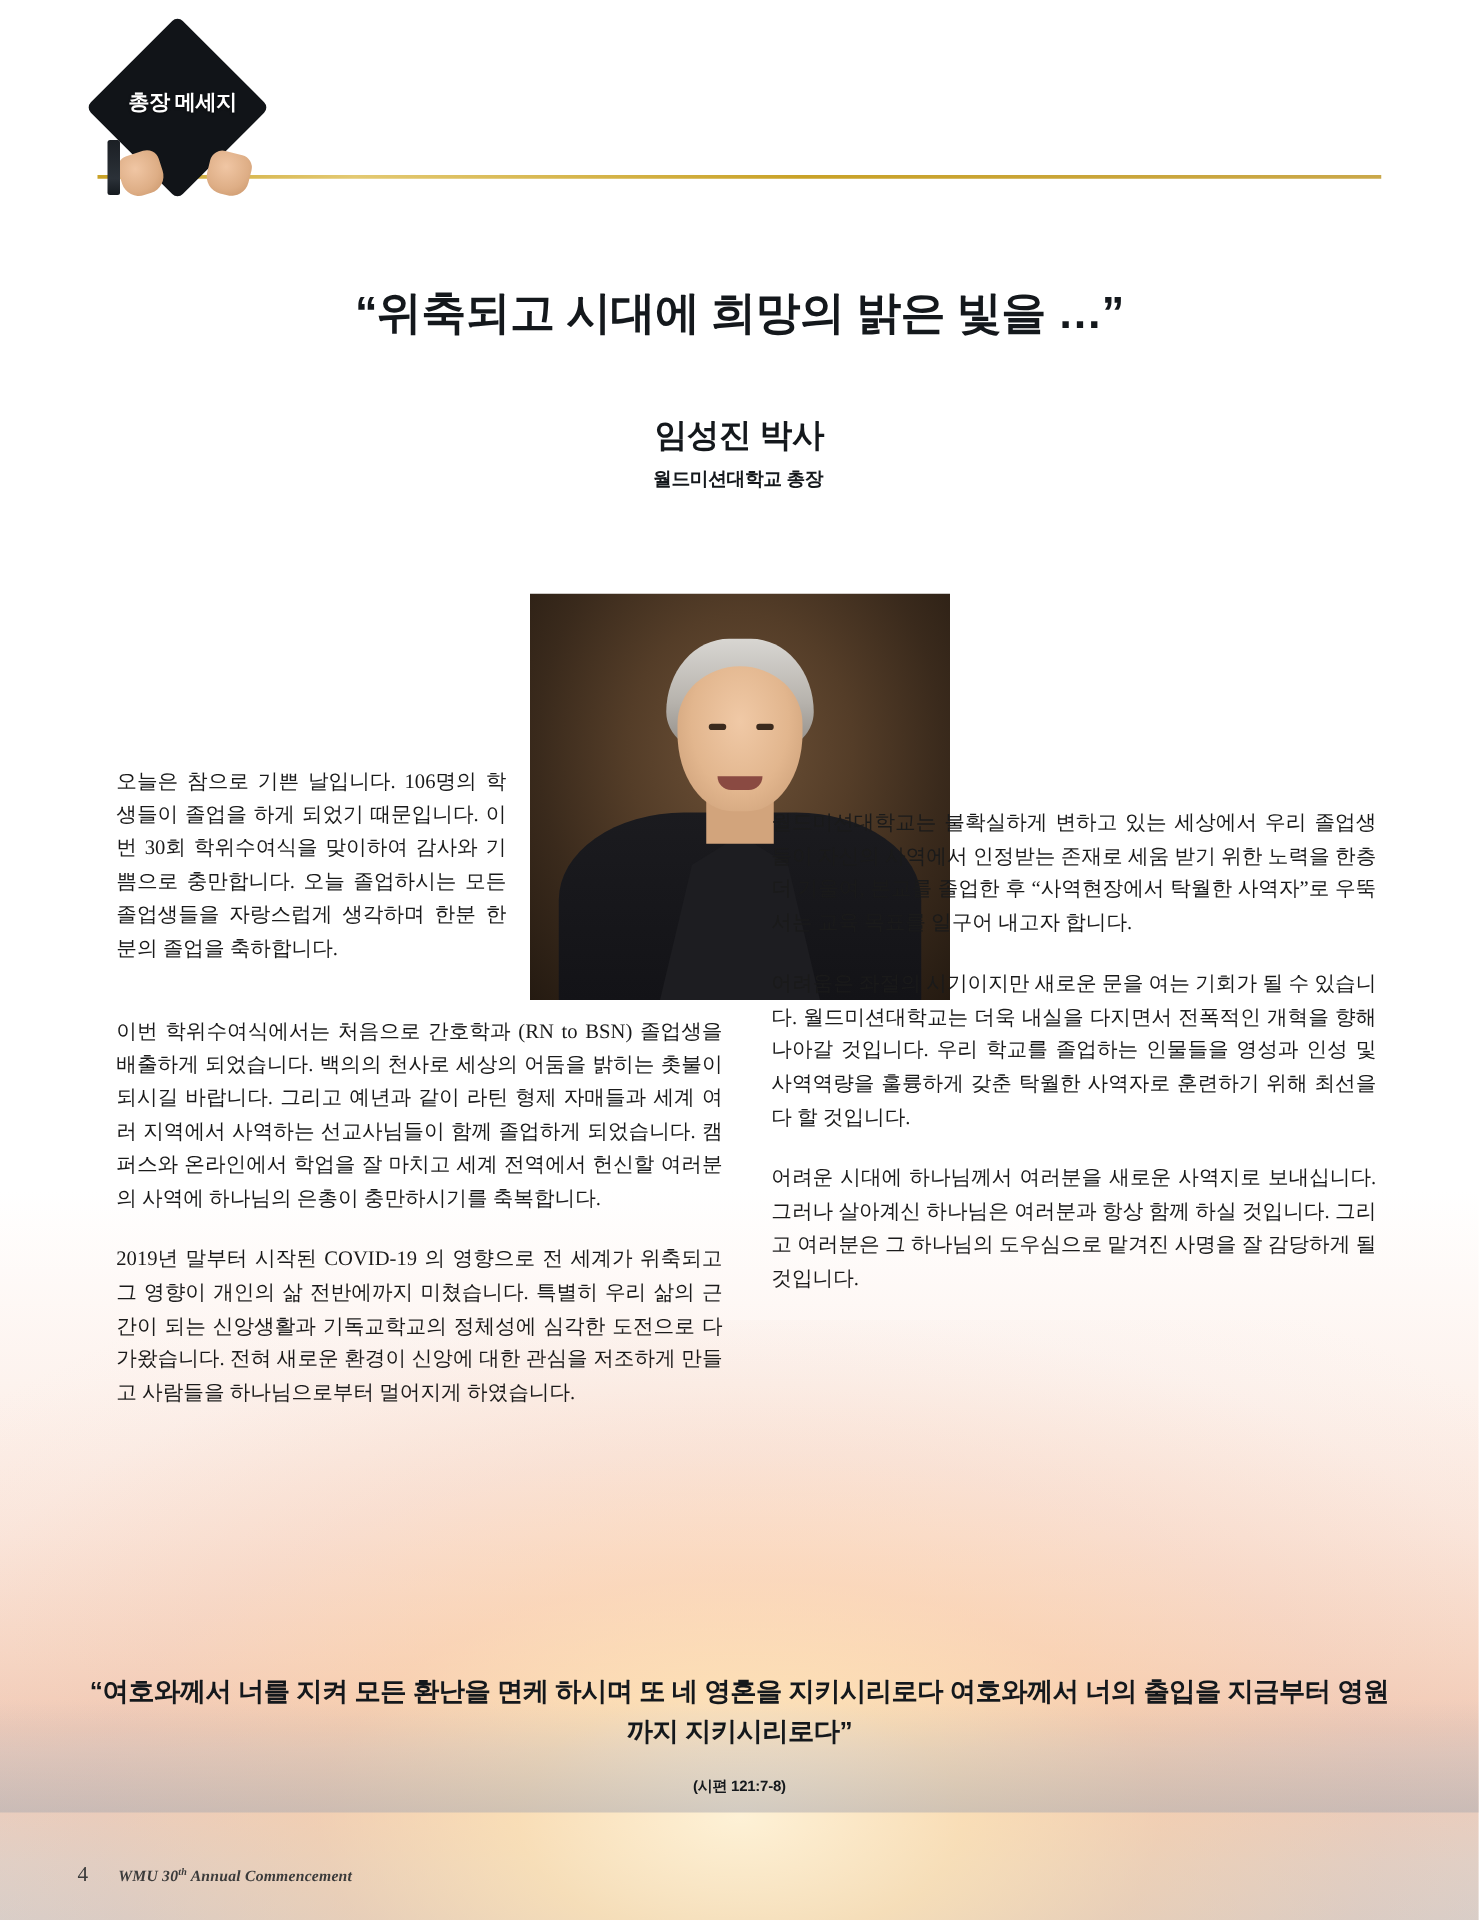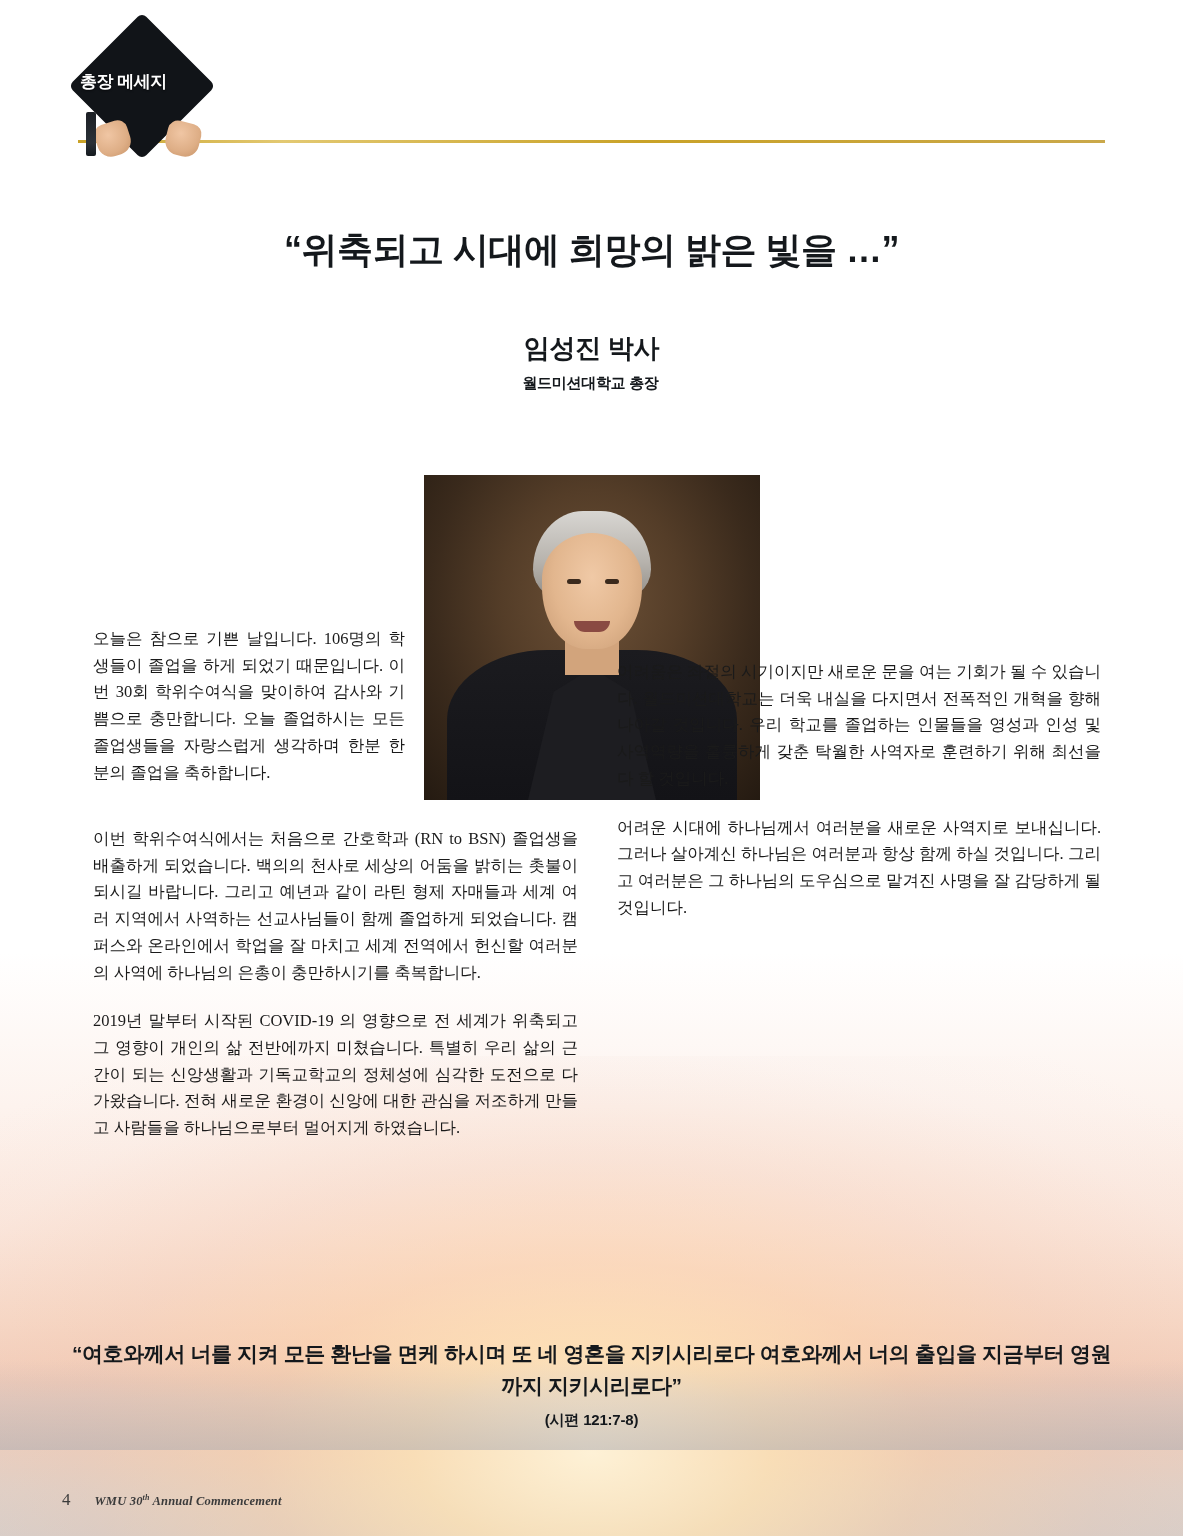--- a/index.html
+++ b/index.html
@@ -90,21 +90,21 @@
     height: 104px;
     background: #111418;
     transform: rotate(45deg);
     border-radius: 6px;
   }
   .badge-text {
     position: absolute;
     left: 0;
     top: 44px;
     width: 132px;
-    text-align: left;
+    text-align: center;
     color: #ffffff;
     font-family: "Liberation Sans", sans-serif;
     font-weight: bold;
     font-size: 17px;
     letter-spacing: -0.5px;
     z-index: 4;
     text-shadow: 0 1px 2px rgba(0,0,0,0.6);
   }
   .badge-tassel {
     position: absolute;
@@ -280,43 +280,43 @@
     left: 93px;
     top: 812px;
     width: 485px;
   }
   .col.right {
     left: 617px;
     top: 645px;
     width: 484px;
   }
   .col p {
-    margin: 14px 0 22px 0;
+    margin: 0 0 22px 0;
   }
   .col p:last-child { margin-bottom: 0; }
 
   
   .scripture {
     position: absolute;
     left: 70px;
     right: 70px;
     top: 1338px;
     text-align: center;
     font-family: "Liberation Sans", sans-serif;
     font-weight: bold;
     color: #14181c;
   }
   .scripture .verse {
     font-size: 21px;
     letter-spacing: -0.4px;
     line-height: 1.5;
   }
   .scripture .ref {
-    font-size: 15px;
-    margin-top: 10px;
+    font-size: 12px;
+    margin-top: 20px;
     letter-spacing: -0.2px;
   }
 
   
   .footer {
     position: absolute;
     left: 62px;
     bottom: 26px;
     display: flex;
     align-items: baseline;
@@ -379,20 +379,21 @@
   <div class="col left">
     <p>오늘은 참으로 기쁜 날입니다. 106명의 학생들이 졸업을 하게 되었기 때문입니다. 이번 30회 학위수여식을 맞이하여 감사와 기쁨으로 충만합니다. 오늘 졸업하시는 모든 졸업생들을 자랑스럽게 생각하며 한분 한분의 졸업을 축하합니다.</p>
   </div>
 
   <div class="col left-wide">
     <p>이번 학위수여식에서는 처음으로 간호학과 (RN to BSN) 졸업생을 배출하게 되었습니다. 백의의 천사로 세상의 어둠을 밝히는 촛불이 되시길 바랍니다. 그리고 예년과 같이 라틴 형제 자매들과 세계 여러 지역에서 사역하는 선교사님들이 함께 졸업하게 되었습니다. 캠퍼스와 온라인에서 학업을 잘 마치고 세계 전역에서 헌신할 여러분의 사역에 하나님의 은총이 충만하시기를 축복합니다.</p>
     <p>2019년 말부터 시작된 COVID-19 의 영향으로 전 세계가 위축되고 그 영향이 개인의 삶 전반에까지 미쳤습니다. 특별히 우리 삶의 근간이 되는 신앙생활과 기독교학교의 정체성에 심각한 도전으로 다가왔습니다. 전혀 새로운 환경이 신앙에 대한 관심을 저조하게 만들고 사람들을 하나님으로부터 멀어지게 하였습니다.</p>
   </div>
 
   <div class="col right">
+    <p>월드미션대학교는 불확실하게 변하고 있는 세상에서 우리 졸업생들이 자신의 사역에서 인정받는 존재로 세움 받기 위한 노력을 한층 더 기울여, 본교를 졸업한 후 “사역현장에서 탁월한 사역자”로 우뚝 서는 교육 목표를 일구어 내고자 합니다.</p>
     <p>어려움은 좌절의 시기이지만 새로운 문을 여는 기회가 될 수 있습니다. 월드미션대학교는 더욱 내실을 다지면서 전폭적인 개혁을 향해 나아갈 것입니다. 우리 학교를 졸업하는 인물들을 영성과 인성 및 사역역량을 훌륭하게 갖춘 탁월한 사역자로 훈련하기 위해 최선을 다 할 것입니다.</p>
     <p>어려운 시대에 하나님께서 여러분을 새로운 사역지로 보내십니다. 그러나 살아계신 하나님은 여러분과 항상 함께 하실 것입니다. 그리고 여러분은 그 하나님의 도우심으로 맡겨진 사명을 잘 감당하게 될 것입니다.</p>
   </div>
 
   <div class="scripture">
     <div class="verse">“여호와께서 너를 지켜 모든 환난을 면케 하시며 또 네 영혼을 지키시리로다 여호와께서 너의 출입을 지금부터 영원까지 지키시리로다”</div>
     <div class="ref">(시편 121:7-8)</div>
   </div>
 
   <div class="footer">

